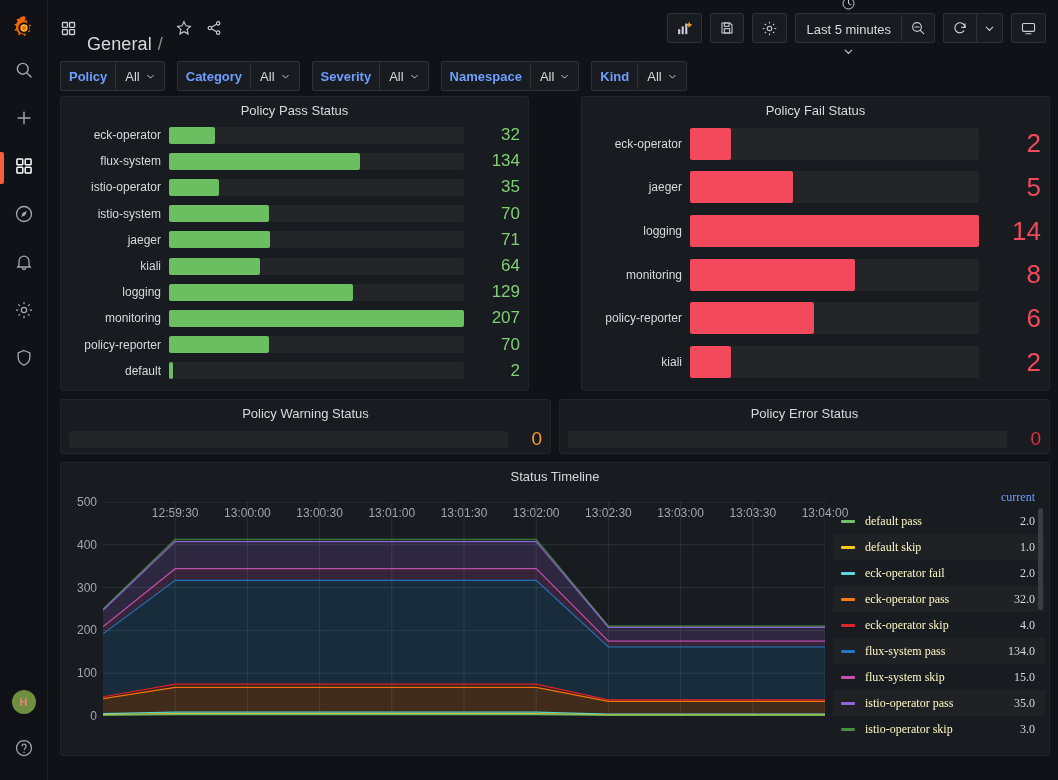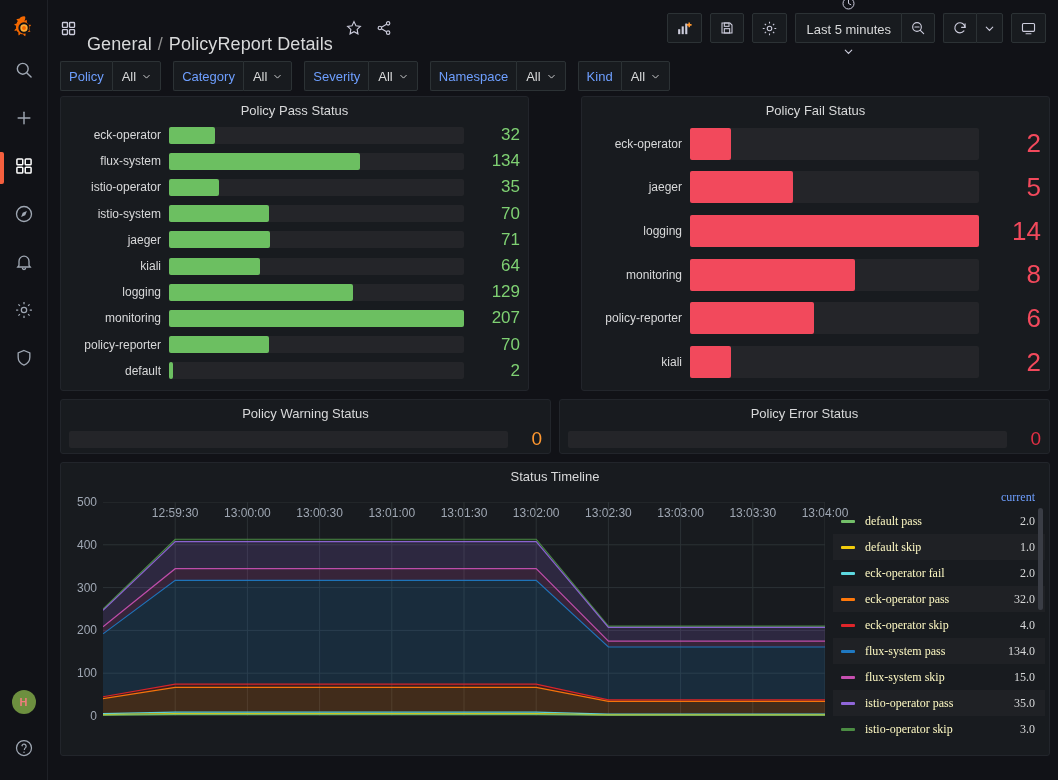--- a/index.html
+++ b/index.html
@@ -66,21 +66,21 @@
   .tgroup .tbtn:last-child { border-radius: 0 2px 2px 0; border-right-width: 1px; }
   .time-label { font-size: 13px; color: #d8d9da; font-weight: 500; }
 
   
   .varbar { height: 40px; flex: 0 0 40px; display: flex; align-items: center; padding: 0 0 0 12px; gap: 12px; }
   .varset { display: flex; align-items: stretch; }
   .var-label, .var-value {
     height: 30px; display: flex; align-items: center; padding: 0 8px;
     background: #181b1f; border: 1px solid #2c3235; font-size: 13px;
   }
-  .var-label { color: #6e9fff; border-radius: 2px 0 0 2px; border-right: none; font-weight: 400; text-align: center; }
+  .var-label { color: #6e9fff; border-radius: 2px 0 0 2px; border-right: none; font-weight: 700; text-align: center; }
   .var-value { color: #d8d9da; border-radius: 0 2px 2px 0; gap: 5px; padding-left: 9px; }
 
   
   .dash { flex: 1 1 auto; padding: 0 8px 0 12px; overflow: hidden; }
   .row { display: flex; gap: 8px; margin-bottom: 8px; }
   .panel {
     background: #181b1f; border: 1px solid #22252b; border-radius: 3px;
     display: flex; flex-direction: column;
   }
   .panel-title {
@@ -220,21 +220,20 @@
         <svg width="17" height="17" viewBox="0 0 24 24" fill="none" stroke="currentColor" stroke-width="1.9">
           <rect x="3.5" y="3.5" width="7" height="7" rx="1"></rect>
             <rect x="13.5" y="3.5" width="7" height="7" rx="1"></rect>
           <rect x="3.5" y="13.5" width="7" height="7" rx="1"></rect>
             <rect x="13.5" y="13.5" width="7" height="7" rx="1"></rect>
         </svg>
       </span>
       <span class="bc-text">
         <span>General</span>
         <span class="bc-sep">/</span>
-        <span class="bc-title">PolicyReport Details</span>
       </span>
       <span class="bc-act">
         <svg width="18" height="18" viewBox="0 0 24 24" fill="none" stroke="currentColor" stroke-width="1.5">
           <polygon points="12,3.5 14.6,9 20.5,9.8 16.2,13.9 17.3,19.8 12,17 6.7,19.8 7.8,13.9 3.5,9.8 9.4,9"></polygon>
         </svg>
       </span>
       <span class="bc-act">
         <svg width="18" height="18" viewBox="0 0 24 24" fill="none" stroke="currentColor" stroke-width="1.5">
           <circle cx="17.5" cy="5.8" r="2.3"></circle>
             <circle cx="6.5" cy="12" r="2.3"></circle>

